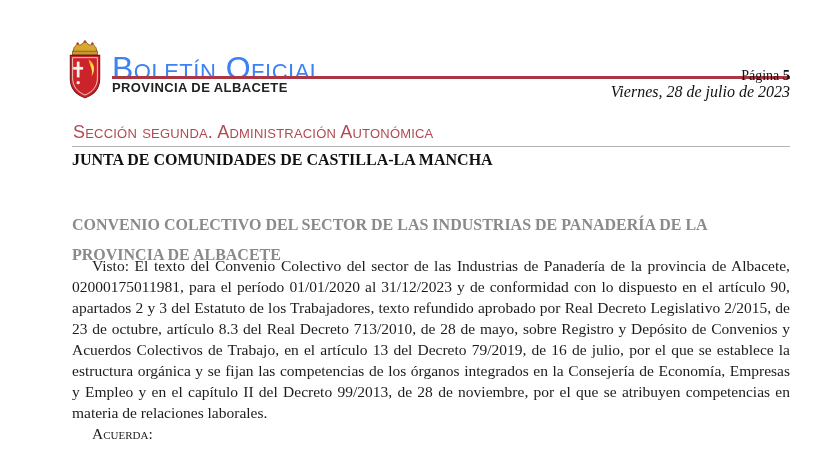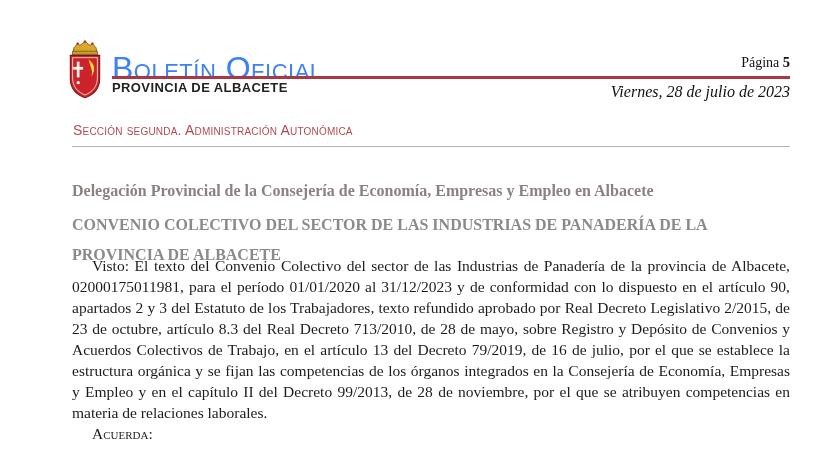--- a/index.html
+++ b/index.html
@@ -23,32 +23,32 @@
   .mast-sub{
     position:absolute;left:112px;top:80px;
     font-family:"Liberation Sans", sans-serif;
     font-weight:bold;font-size:13px;letter-spacing:.4px;color:#222;
   }
   .issue-number{
     position:absolute;left:385px;top:55px;width:140px;text-align:center;
     font-weight:bold;font-size:16px;color:#111;
   }
   .page-indicator{
-    position:absolute;right:50px;top:54px;font-size:14px;color:#111;
+    position:absolute;right:50px;top:67px;font-size:14px;color:#111;
   }
   .page-indicator b{font-size:14.5px;}
   .issue-date{
     position:absolute;right:50px;top:83px;font-size:16px;color:#111;font-style:italic;
   }
 
   
   .section-heading{
     position:absolute;left:73px;top:122px;
     font-family:"Liberation Sans", sans-serif;
-    font-variant:small-caps;font-size:14px;letter-spacing:.2px;color:#b14a52;
+    font-variant:small-caps;font-size:18px;letter-spacing:.2px;color:#b14a52;
   }
   .gray-rule{
     position:absolute;left:72px;top:146px;width:718px;height:1px;background:#b3b3b3;
   }
 
   
   .org-heading{
     position:absolute;left:72px;top:151px;width:718px;
     font-size:16px;font-weight:bold;color:#111;margin:0;
   }
@@ -101,21 +101,21 @@
   <div class="page-indicator">
     <span>Página</span>
     <b>5</b>
   </div>
 
   <div class="issue-date">Viernes, 28 de julio de 2023</div>
 
   <div class="section-heading">Sección segunda. Administración Autonómica</div>
   <div class="gray-rule"></div>
 
-  <h2 class="dept-heading">Delegación Provincial de la Consejería de Economía, Empresas y Empleo en Albacete</h2>
+  <h1 class="org-heading">JUNTA DE COMUNIDADES DE CASTILLA-LA MANCHA</h1>
   <h3 class="article-title">CONVENIO COLECTIVO DEL SECTOR DE LAS INDUSTRIAS DE PANADERÍA DE LA PROVINCIA DE ALBACETE</h3>
 
   <div class="body-text">
     <p>Visto: El texto del Convenio Colectivo del sector de las Industrias de Panadería de la provincia de Albacete, 02000175011981, para el período 01/01/2020 al 31/12/2023 y de conformidad con lo dispuesto en el artículo 90, apartados 2 y 3 del Estatuto de los Trabajadores, texto refundido aprobado por Real Decreto Legislativo 2/2015, de 23 de octubre, artículo 8.3 del Real Decreto 713/2010, de 28 de mayo, sobre Registro y Depósito de Convenios y Acuerdos Colectivos de Trabajo, en el artículo 13 del Decreto 79/2019, de 16 de julio, por el que se establece la estructura orgánica y se fijan las competencias de los órganos integrados en la Consejería de Economía, Empresas y Empleo y en el capítulo II del Decreto 99/2013, de 28 de noviembre, por el que se atribuyen competencias en materia de relaciones laborales.</p>
     <p class="smallcaps">Acuerda:</p>
   </div>
 
 </div>
 
 </body></html>

